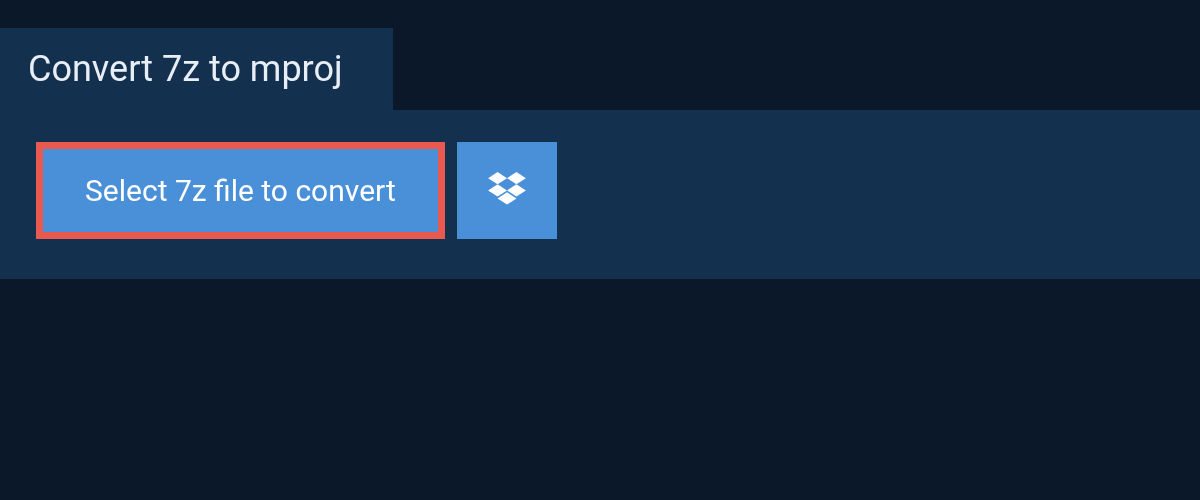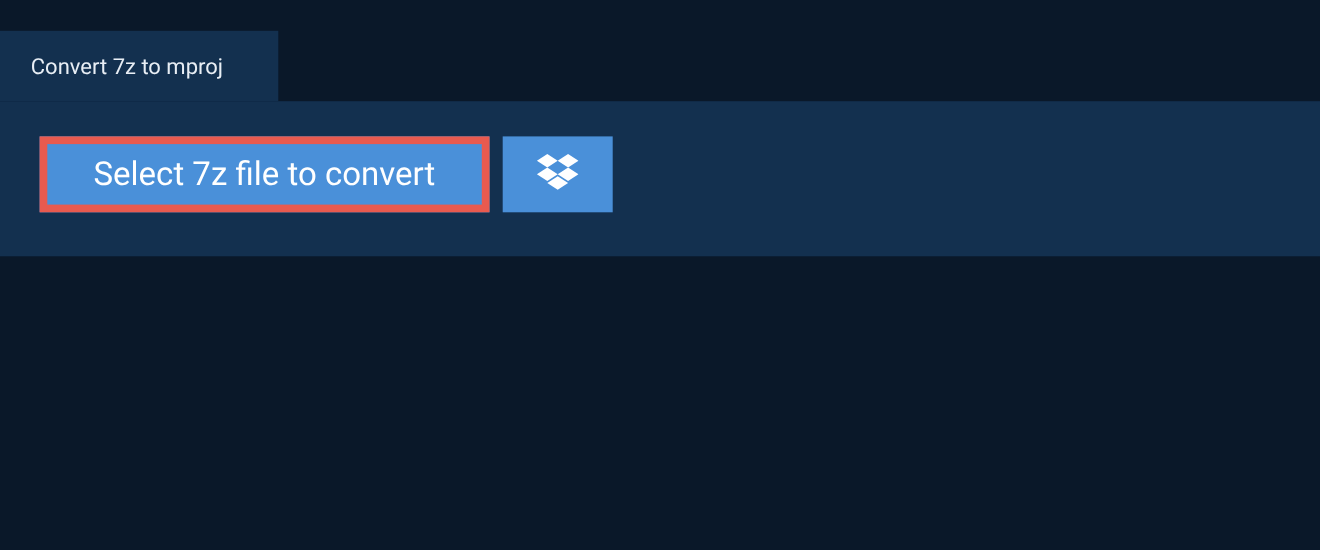--- a/index.html
+++ b/index.html
@@ -15,37 +15,37 @@
       overflow: hidden;
     }
     .header-tab {
       background: #13304f;
       display: inline-block;
       padding: 20px 50px 20px 28px;
       margin-top: 28px;
     }
     .header-title {
       color: #e8eef5;
-      font-size: 20px;
+      font-size: 36px;
       font-weight: 400;
     }
     .panel {
       background: #13304f;
       width: 100%;
       padding: 32px 36px 40px 36px;
     }
     .button-row {
       display: flex;
       gap: 12px;
       align-items: stretch;
     }
     .select-button {
       background: #4a90d9;
       border: 7px solid #e85a4f;
-      padding: 10px 42px;
+      padding: 24px 42px;
       cursor: pointer;
       display: flex;
       align-items: center;
       justify-content: center;
     }
     .select-button-label {
       color: #ffffff;
       font-size: 30px;
       font-weight: 400;
     }

